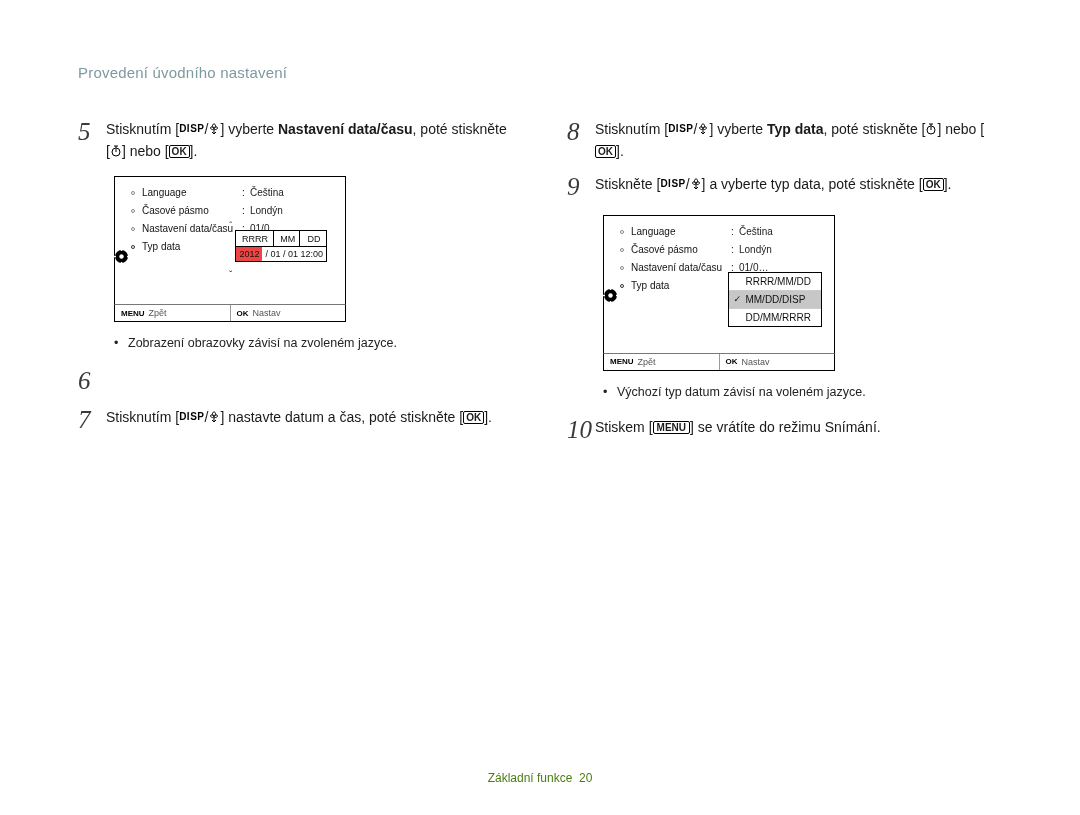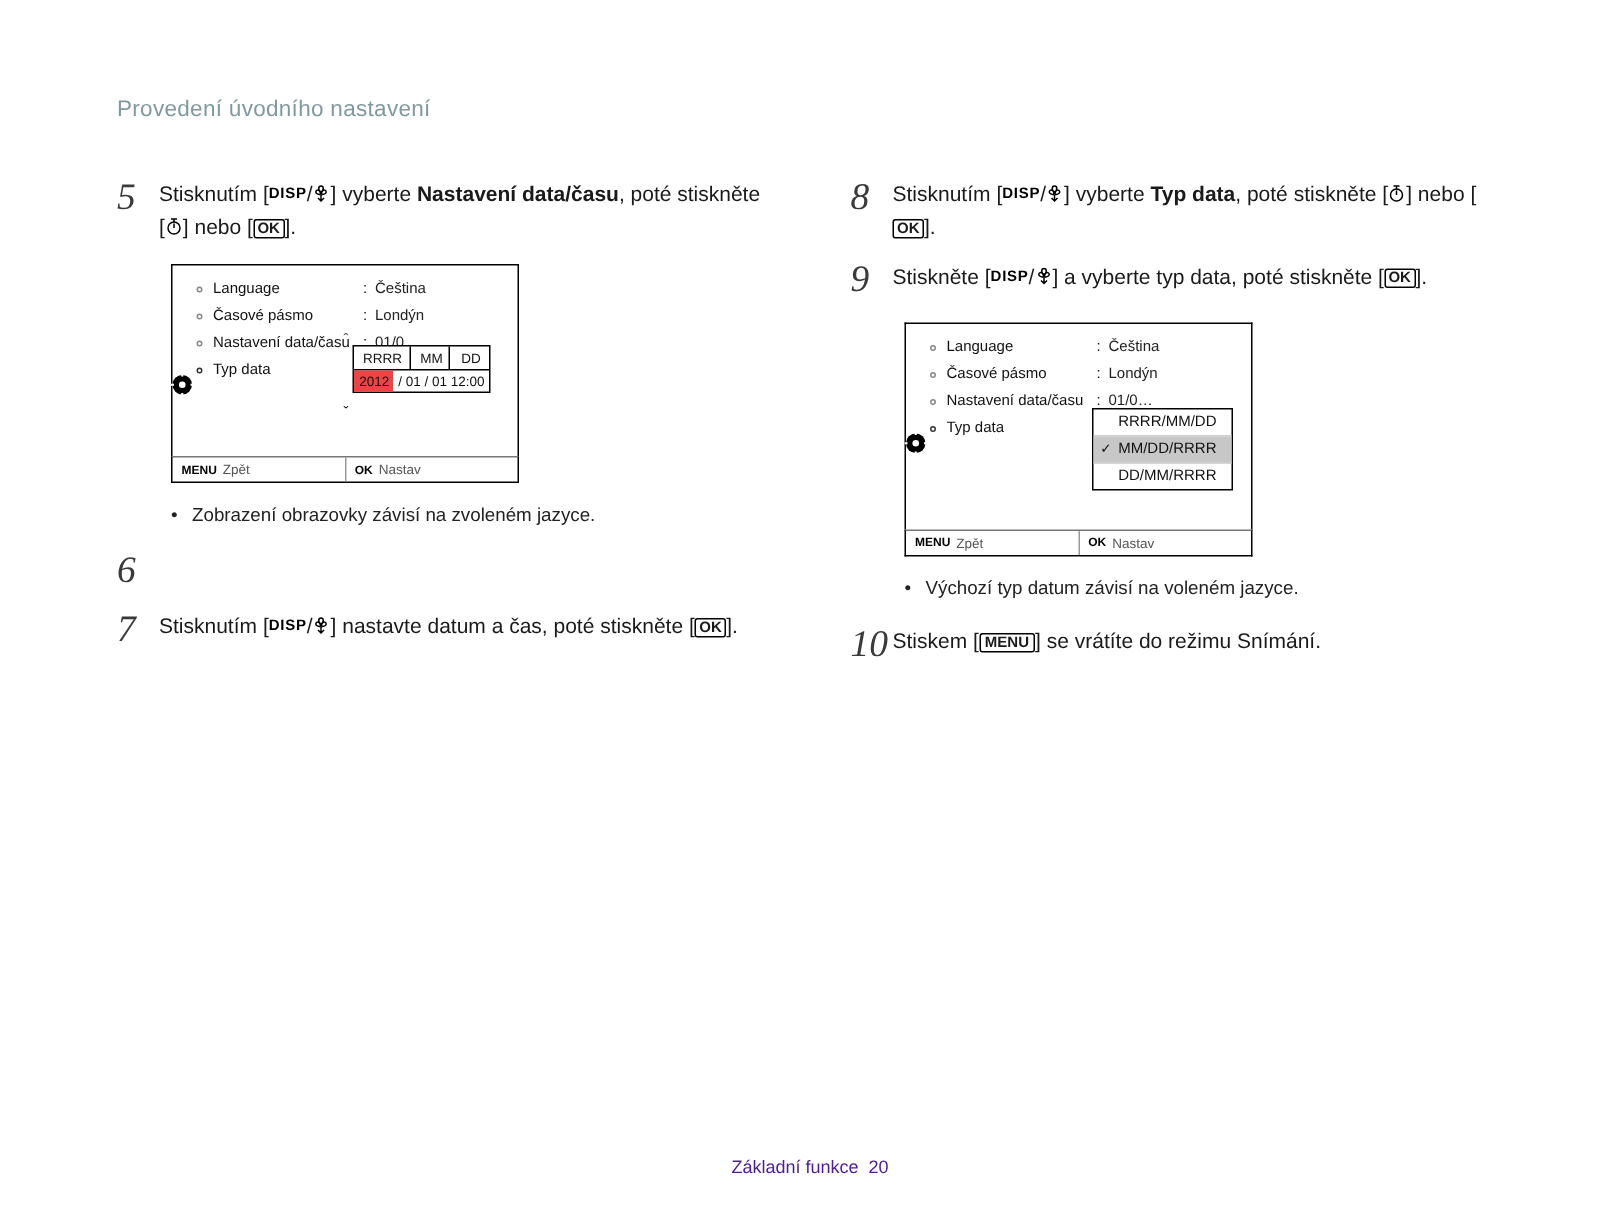--- a/index.html
+++ b/index.html
@@ -207,21 +207,21 @@
   font-size:12.5px;
   color:#222;
 }
 .bullet .b { width:14px; }
 .pagefoot {
   position:absolute;
   bottom:30px;
   width:100%;
   text-align:center;
   font-size:12px;
-  color:#4c1d95;
+  color:#4d7c0f;
 }
 </style>
 </head>
 <body>
 
 <div class="page">
   <div class="header">Provedení úvodního nastavení</div>
 
   <div class="columns">
 
@@ -376,21 +376,21 @@
               <span class="colon">:</span>
               <span class="value">01/0…</span>
             </div>
           <div class="menu-row">
               <span class="dot" style="border-color:#333;"></span>
               <span class="label">Typ data</span>
             </div>
 
           <div class="type-popup" style="top:56px;">
             <div class="opt">RRRR/MM/DD</div>
-            <div class="opt sel"><span class="check">✓</span><span>MM/DD/RRRR</span></div>
+            <div class="opt sel"><span class="check">✓</span><span>MM/DD/DISP</span></div>
             <div class="opt">DD/MM/RRRR</div>
           </div>
         </div>
         <div class="display-footer">
           <div class="half">
               <span class="k">MENU</span>
               <span>Zpět</span>
             </div>
           <div class="half">
               <span class="k okk">OK</span>

